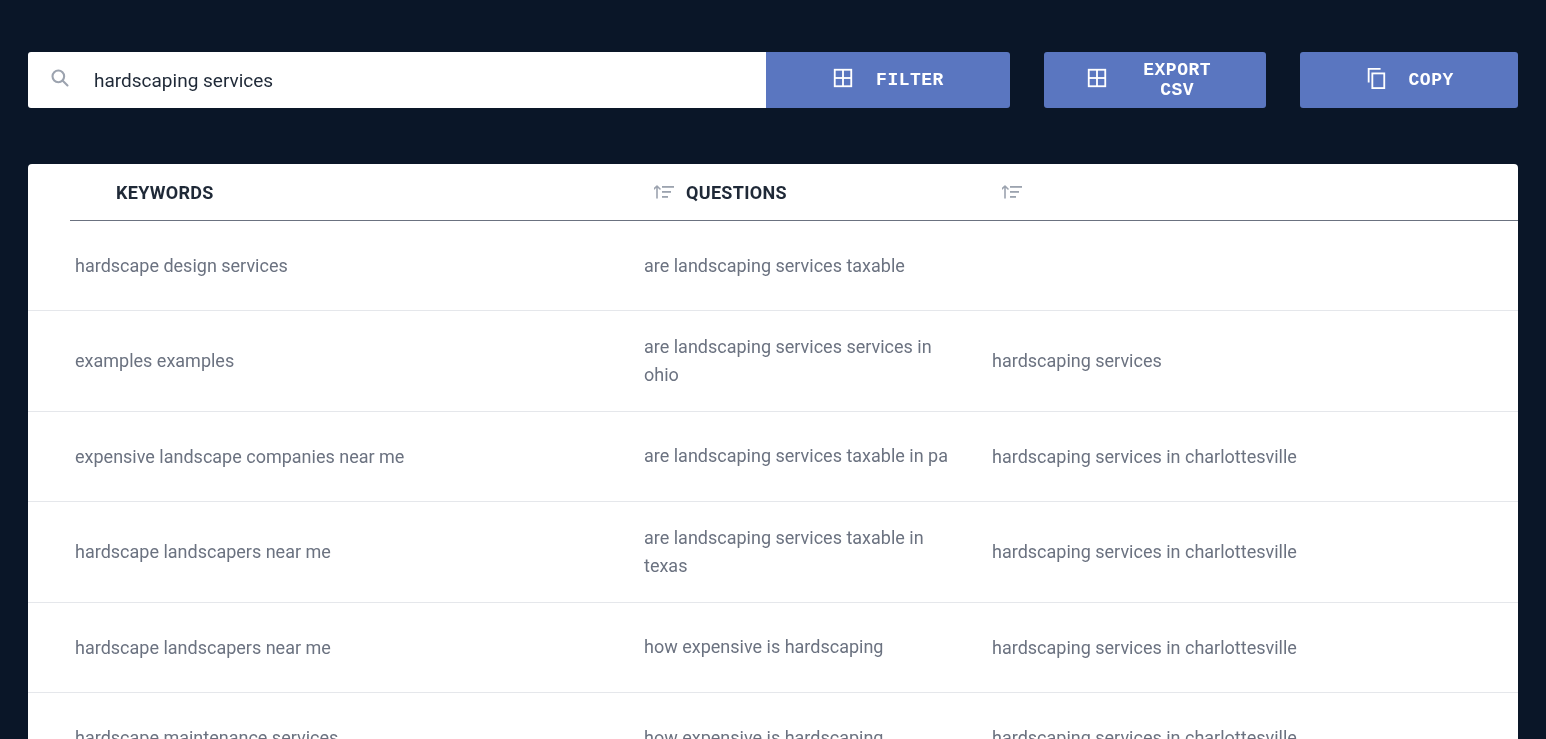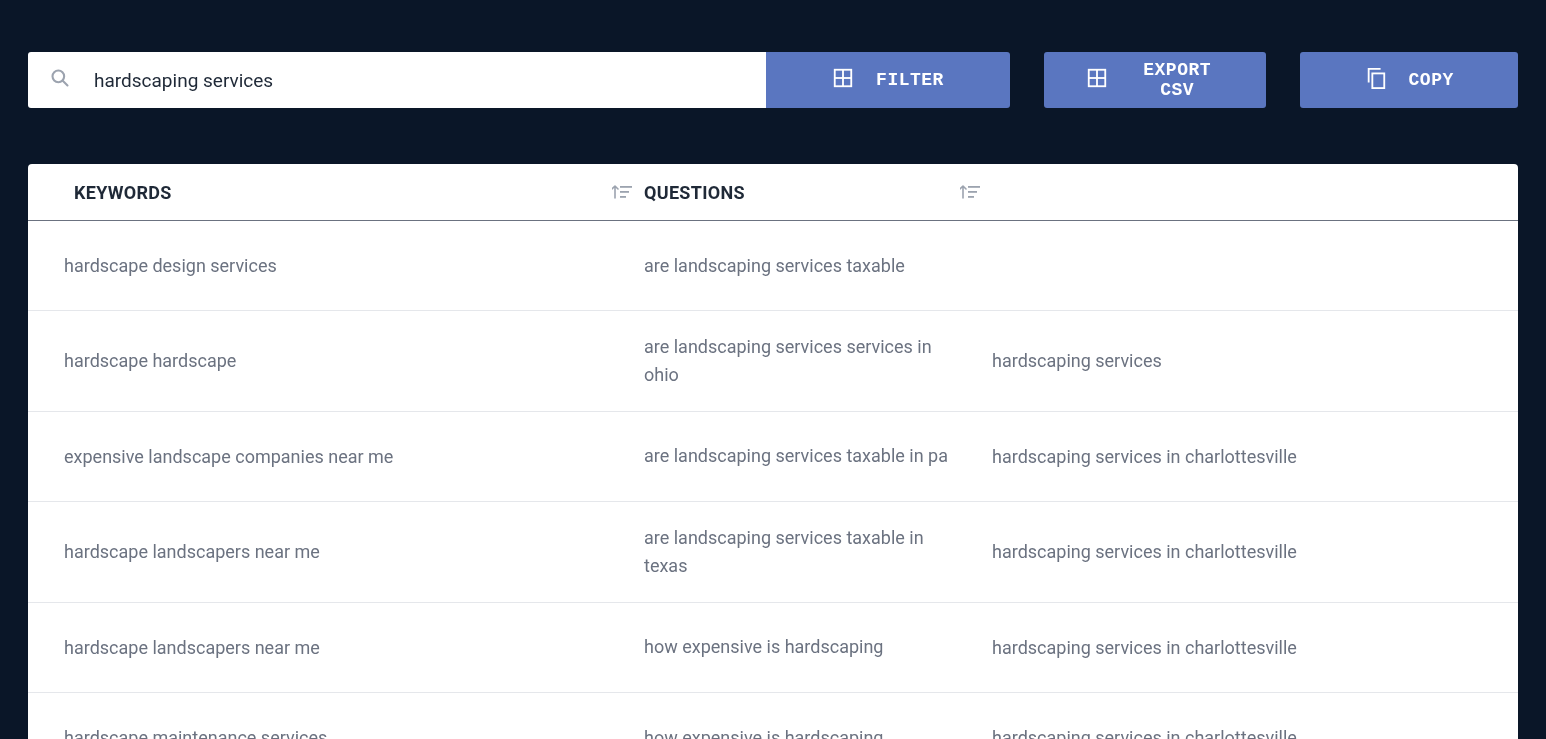--- a/index.html
+++ b/index.html
@@ -68,20 +68,21 @@
     margin: 56px 28px 0 28px;
     background: #fff;
     border-radius: 4px 4px 0 0;
     overflow: hidden;
   }
   .thead {
     display: flex;
     height: 57px;
     border-bottom: 1px solid #6b7280;
     align-items: center;
+    margin-left: 42px;
   }
   .th {
     display: flex;
     align-items: center;
     justify-content: space-between;
     font-size: 18px;
     font-weight: 700;
     color: #1f2937;
     letter-spacing: 0.3px;
     padding: 0 12px 0 46px;
@@ -97,21 +98,21 @@
     min-height: 90px;
     border-bottom: 1px solid #e5e7eb;
     padding: 22px 0;
   }
   .tbody .row:last-child { border-bottom: none; }
   .td {
     font-size: 18px;
     color: #6b7280;
     padding-right: 40px;
   }
-  .td.col-k { padding-left: 36px; }
+  .td.col-k { padding-left: 47px; }
   .td.col-q { padding-left: 0; line-height: 1.55; }
   .td.col-m { padding-left: 0; }
 </style>
 </head>
 <body>
 
 <div class="toolbar">
   <div class="search-filter-group">
     <div class="search-box">
       <span class="icon">
@@ -179,21 +180,21 @@
       </span>
     </div>
   </div>
 
   <div class="tbody">
     <div class="row">
       <div class="td col-k">hardscape design services</div>
       <div class="td col-q">are landscaping services taxable</div>
     </div>
     <div class="row">
-      <div class="td col-k">hardscape hardscape</div>
+      <div class="td col-k">examples examples</div>
       <div class="td col-q">are landscaping services services in ohio</div>
       <div class="td col-m">hardscaping services</div>
     </div>
     <div class="row">
       <div class="td col-k">expensive landscape companies near me</div>
       <div class="td col-q">are landscaping services taxable in pa</div>
       <div class="td col-m">hardscaping services in charlottesville</div>
     </div>
     <div class="row">
       <div class="td col-k">hardscape landscapers near me</div>

